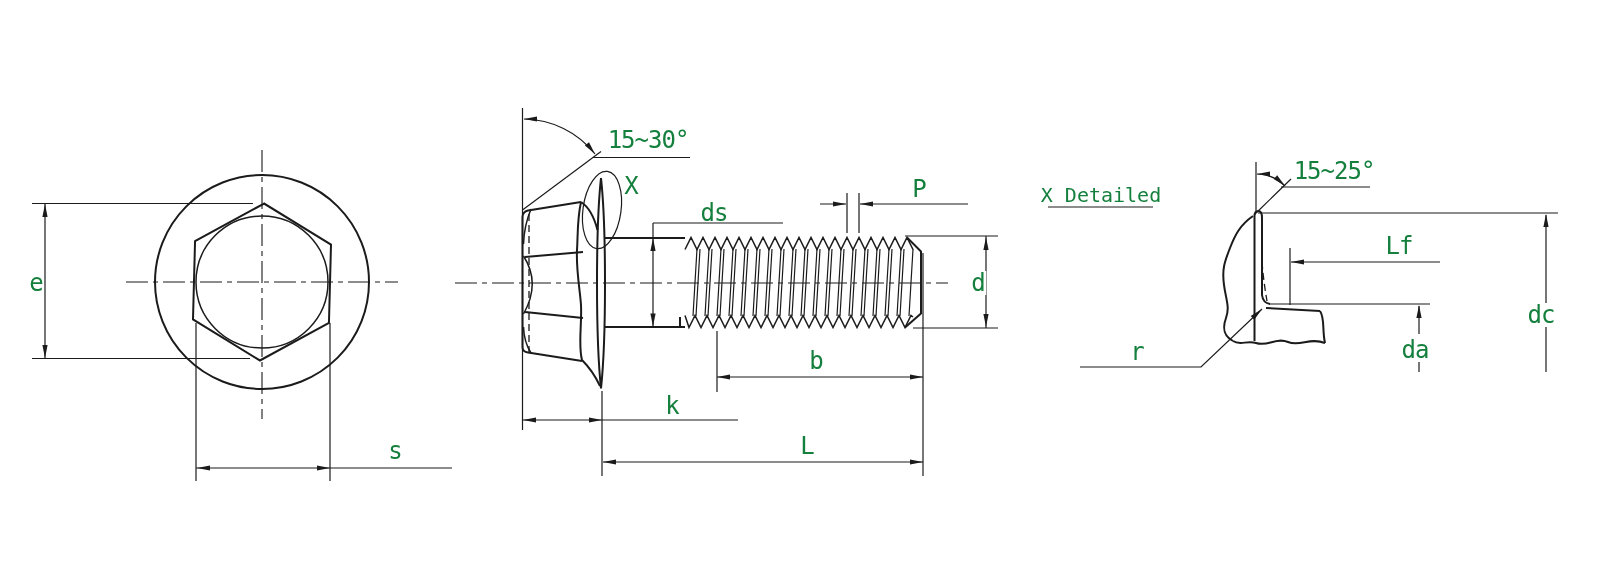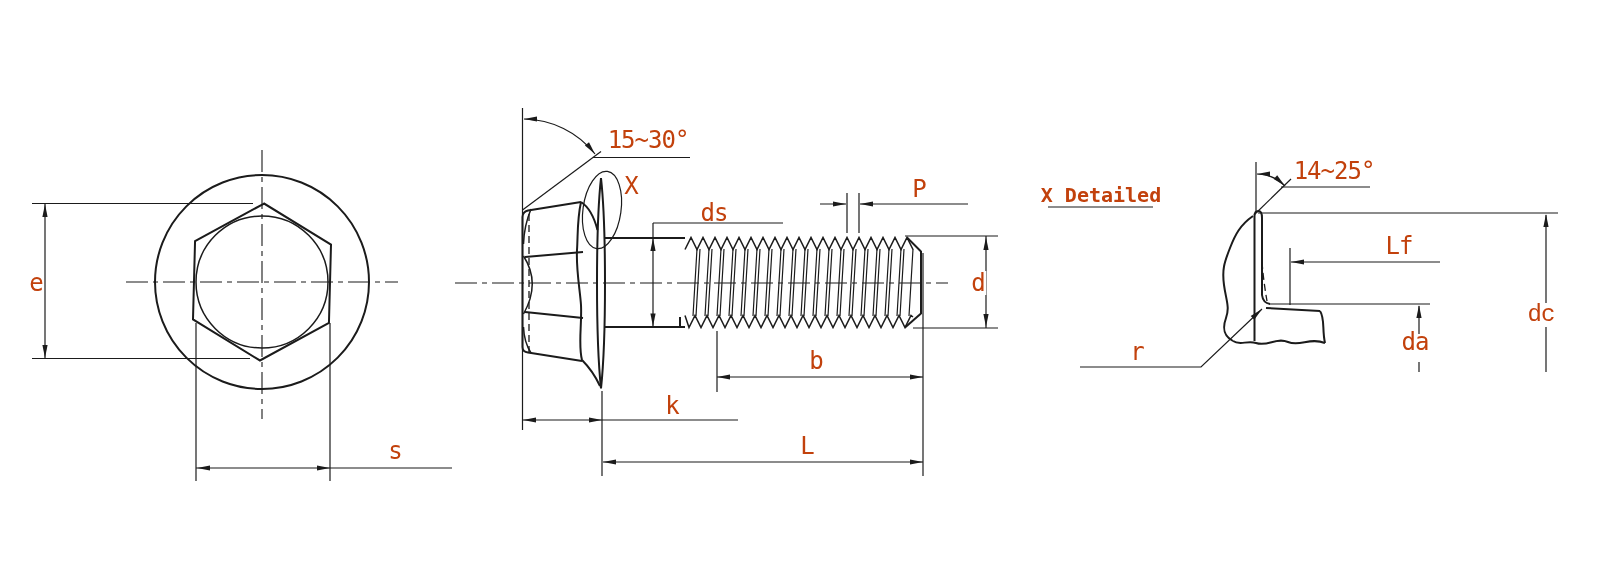--- a/index.html
+++ b/index.html
@@ -1,21 +1,21 @@
 <!DOCTYPE html>
 <html><head>
 <meta charset="utf-8">
 <style>
   html,body{margin:0;padding:0;background:#e8e8e8;}
   .stage{position:relative;width:1600px;height:583px;background:#ffffff;overflow:hidden;
          font-family:"DejaVu Sans Mono", monospace;}
   svg.drawing{position:absolute;left:0;top:0;}
   .lbl{position:absolute;transform:translate(-50%,-50%);white-space:nowrap;
-       color:#c2410c;font-size:24px;line-height:1;letter-spacing:-1px;}
-  .lbl.small{font-size:20px;letter-spacing:0;font-weight:bold;}
+       color:#15803d;font-size:24px;line-height:1;letter-spacing:-1px;}
+  .lbl.small{font-size:20px;letter-spacing:0;}
   .lbl.bg{background:#ffffff;padding:0 2px;}
   .t  {stroke:#1b1b1b;stroke-width:2;fill:none;}
   .n  {stroke:#1b1b1b;stroke-width:1.2;fill:none;}
   .fl {stroke:#1b1b1b;stroke-width:1.5;fill:none;}
   .cl {stroke:#1b1b1b;stroke-width:1.1;fill:none;stroke-dasharray:22 5 5 5;}
   .hid{stroke:#1b1b1b;stroke-width:1.3;fill:none;stroke-dasharray:7 4;}
   .ah {fill:#1b1b1b;stroke:none;}
 </style>
 </head>
 <body>
@@ -170,19 +170,19 @@
   <div class="lbl" style="left:648px;top:140px;">15~30°</div>
   <div class="lbl" style="left:631px;top:186px;">X</div>
   <div class="lbl" style="left:714px;top:213px;">ds</div>
   <div class="lbl" style="left:919px;top:189px;">P</div>
   <div class="lbl bg" style="left:978px;top:283px;">d</div>
   <div class="lbl" style="left:816px;top:361px;">b</div>
   <div class="lbl" style="left:672px;top:406px;">k</div>
   <div class="lbl" style="left:807px;top:446px;">L</div>
 
   <div class="lbl small" style="left:1101px;top:195px;">X Detailed</div>
-  <div class="lbl" style="left:1334px;top:171px;">14~25°</div>
+  <div class="lbl" style="left:1334px;top:171px;">15~25°</div>
   <div class="lbl" style="left:1399px;top:246px;">Lf</div>
-  <div class="lbl bg" style="left:1541px;top:315px;font-family:Liberation Mono, monospace;">dc</div>
-  <div class="lbl" style="left:1415px;top:342px;">da</div>
+  <div class="lbl bg" style="left:1541px;top:315px;">dc</div>
+  <div class="lbl" style="left:1415px;top:350px;">da</div>
   <div class="lbl" style="left:1137px;top:352px;">r</div>
 
 </div>
 
 </body></html>

